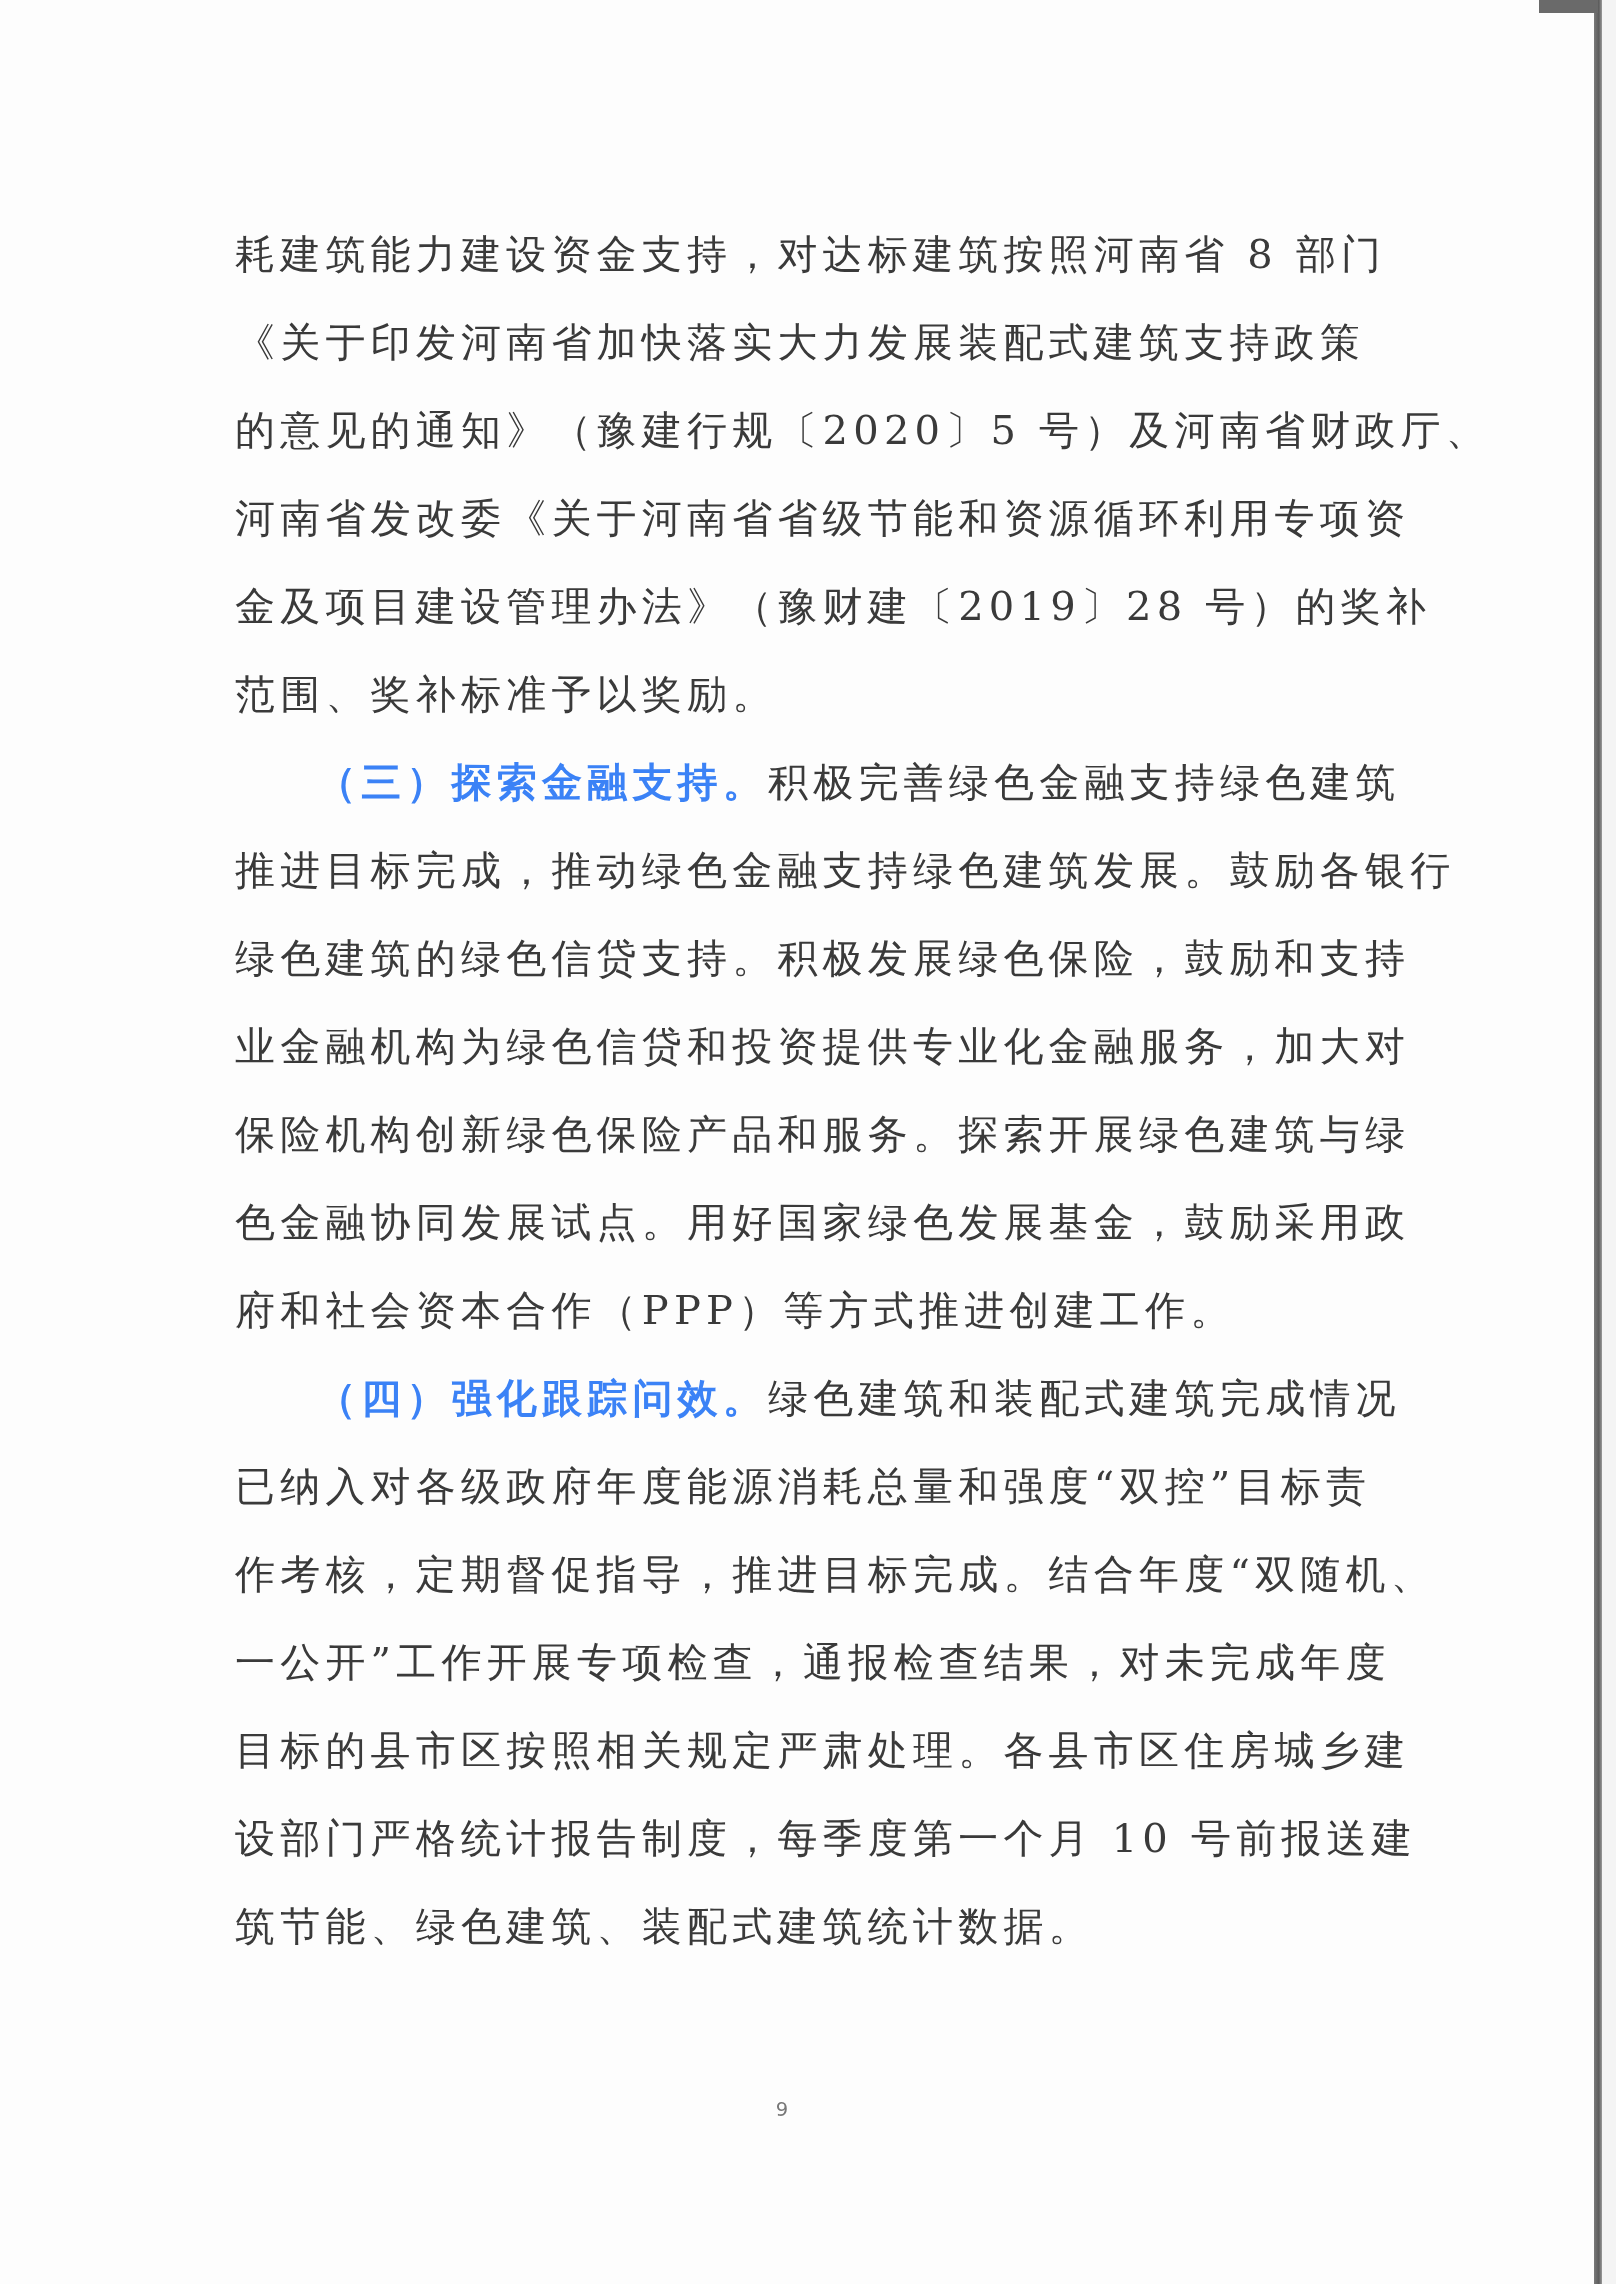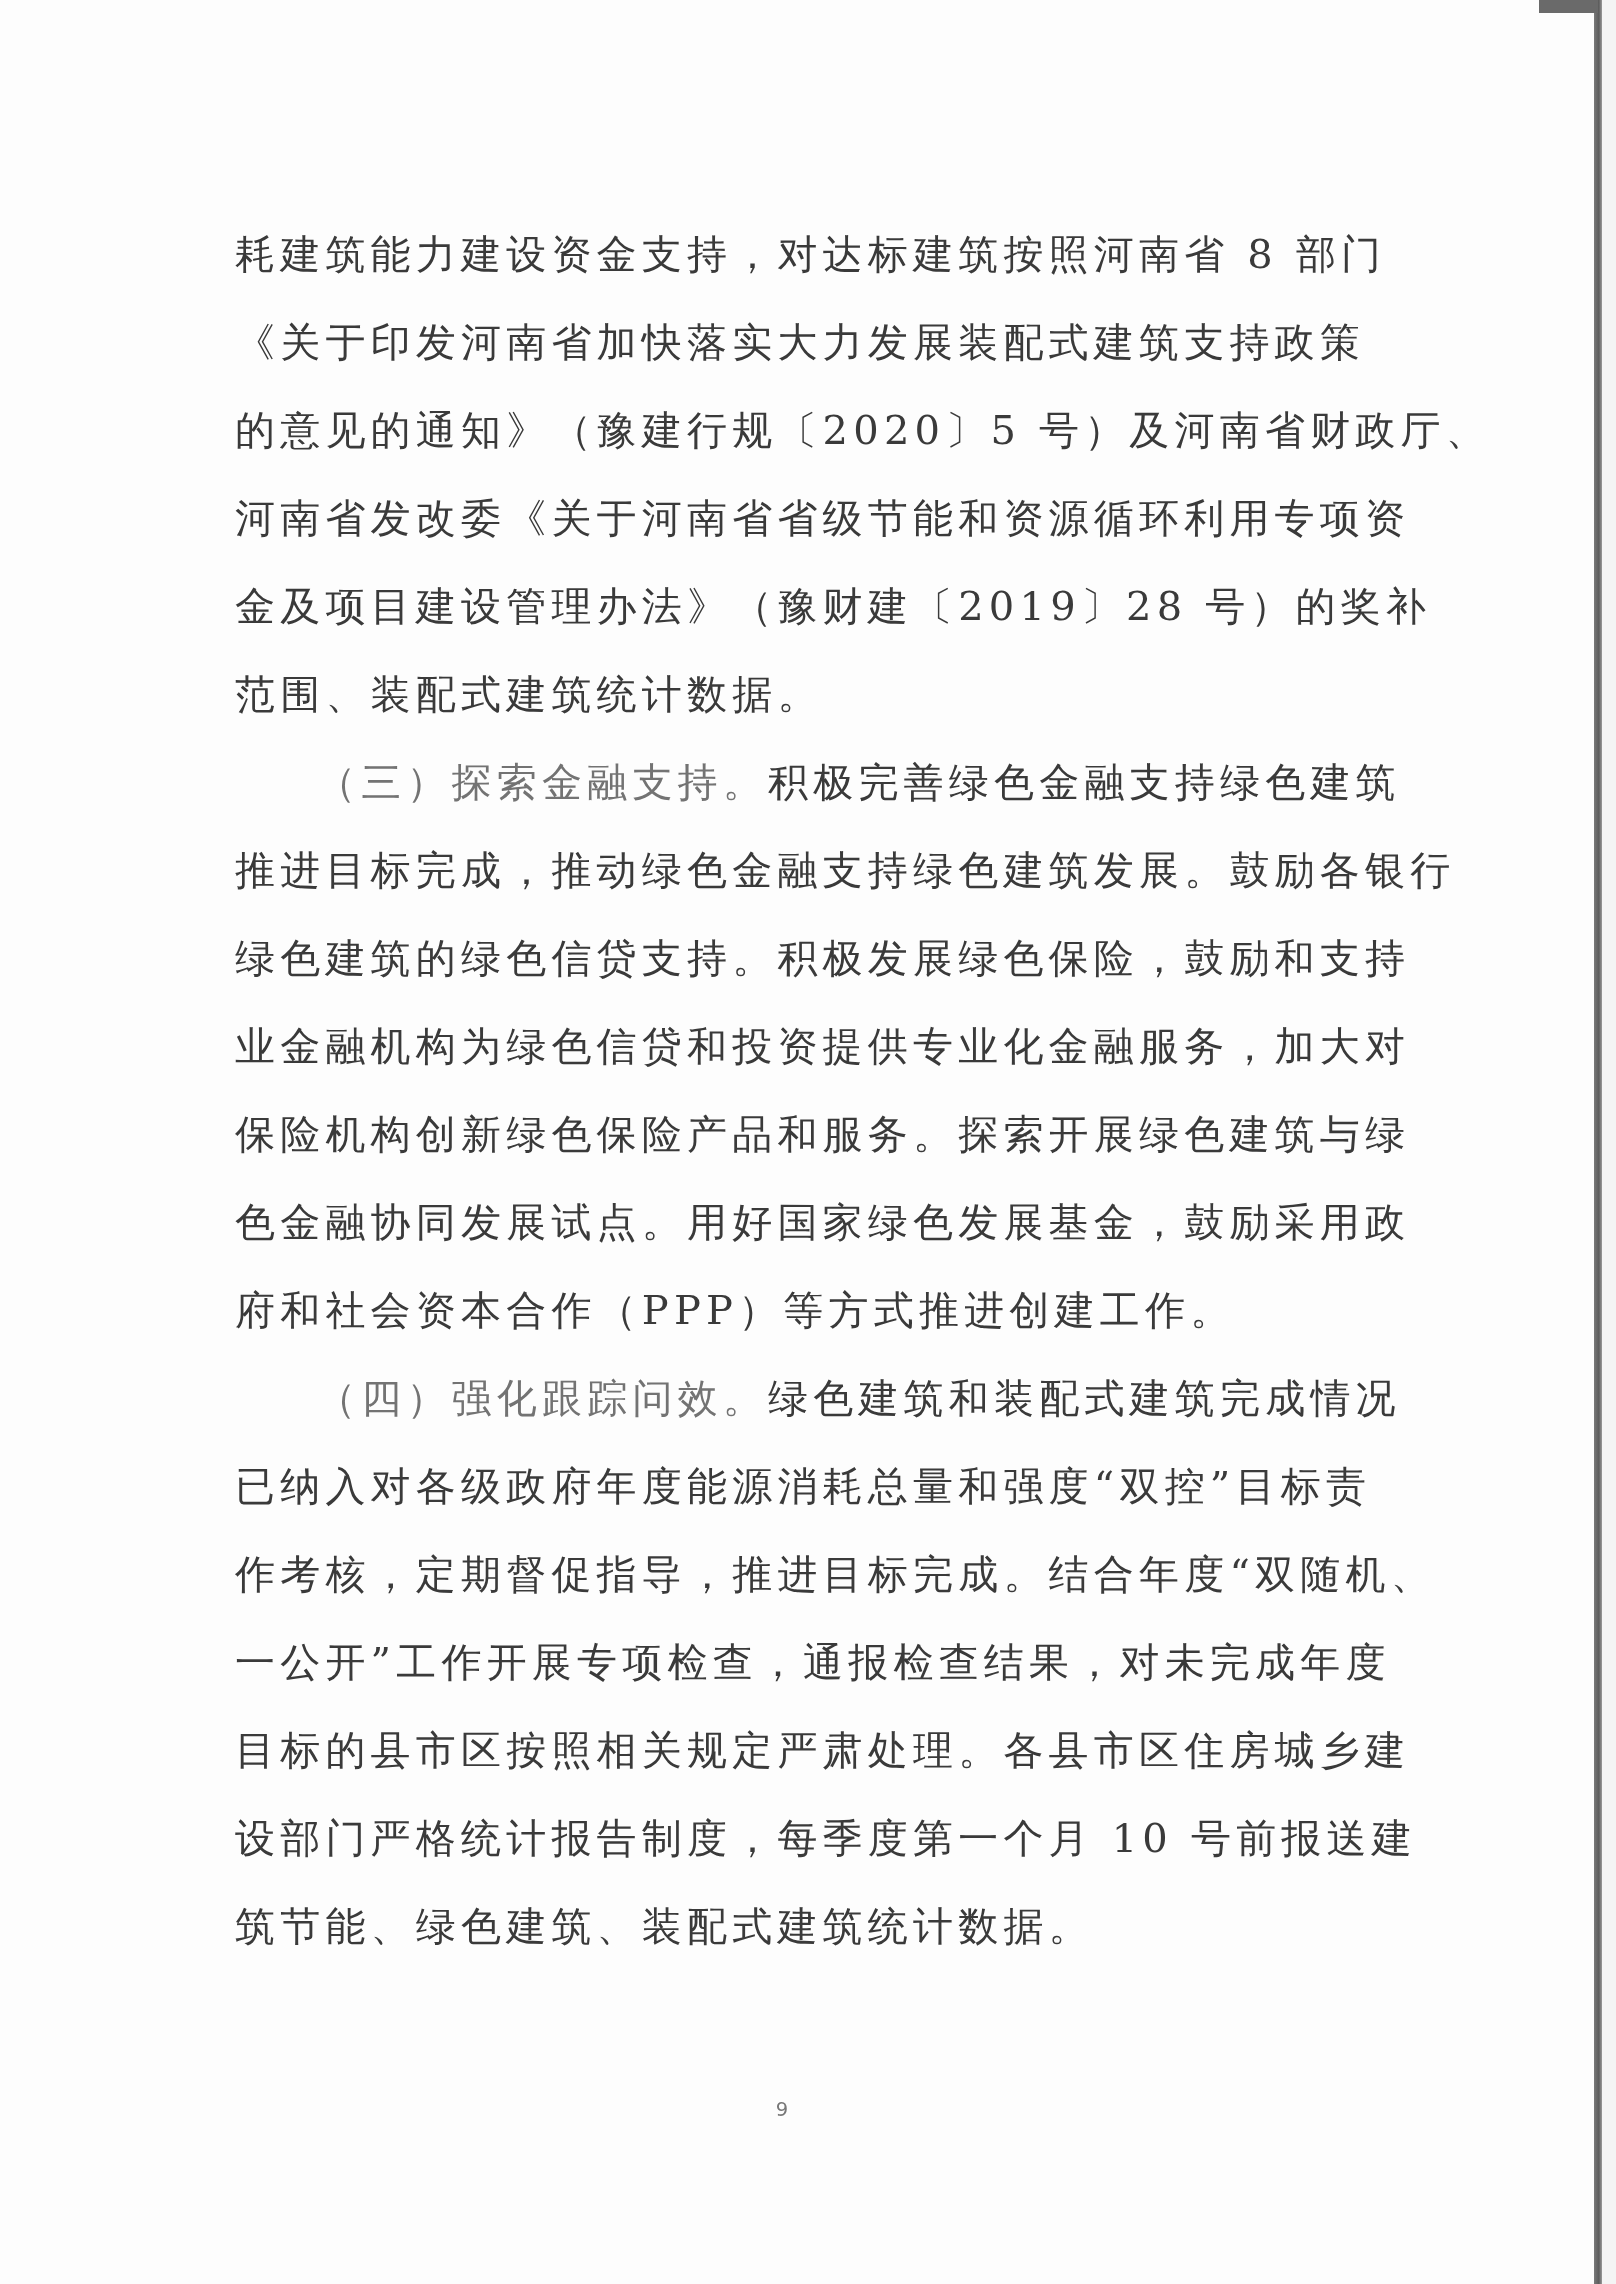--- a/index.html
+++ b/index.html
@@ -23,21 +23,21 @@
   }
   .body-text {
     position: absolute; left: 235px; top: 210px; width: 1124px;
     font-family: "DejaVu Serif", serif;
     font-size: 40px;
     line-height: 88px;
     color: #3a3a3a;
     letter-spacing: 5.2px;
   }
   .para { margin: 0; text-align: justify; text-align-last: left; }
-  .heading-inline { font-family: "DejaVu Sans", sans-serif; font-weight: normal; color: #737373; }
+  .heading-inline { font-family: "DejaVu Sans", sans-serif; font-weight: bold; color: #3b82f6; }
   .line { display: block; white-space: nowrap; text-align: justify; text-align-last: justify; }
   .line.last { text-align-last: left; }
   .page-number {
     position: absolute; left: 769px; top: 2098px; width: 26px; text-align: center;
     font-family: "DejaVu Sans", sans-serif; font-size: 19.5px; color: #777777;
   }
 </style>
 </head>
 <body>
 
@@ -48,21 +48,21 @@
   <div class="scan-edge-top"></div>
 
   <div class="body-text">
 
     <p class="para">
       <span class="line">耗建筑能力建设资金支持，对达标建筑按照河南省 8 部门</span>
       <span class="line">《关于印发河南省加快落实大力发展装配式建筑支持政策</span>
       <span class="line">的意见的通知》（豫建行规〔2020〕5 号）及河南省财政厅、</span>
       <span class="line">河南省发改委《关于河南省省级节能和资源循环利用专项资</span>
       <span class="line">金及项目建设管理办法》（豫财建〔2019〕28 号）的奖补</span>
-      <span class="line last">范围、装配式建筑统计数据。</span>
+      <span class="line last">范围、奖补标准予以奖励。</span>
     </p>
 
     <p class="para">
       <span class="line" style="padding-left:81px;"><span class="heading-inline">（三）探索金融支持。</span><span>积极完善绿色金融支持绿色建筑</span></span>
       <span class="line">推进目标完成，推动绿色金融支持绿色建筑发展。鼓励各银行</span>
       <span class="line">绿色建筑的绿色信贷支持。积极发展绿色保险，鼓励和支持</span>
       <span class="line">业金融机构为绿色信贷和投资提供专业化金融服务，加大对</span>
       <span class="line">保险机构创新绿色保险产品和服务。探索开展绿色建筑与绿</span>
       <span class="line">色金融协同发展试点。用好国家绿色发展基金，鼓励采用政</span>
       <span class="line last">府和社会资本合作（PPP）等方式推进创建工作。</span>

